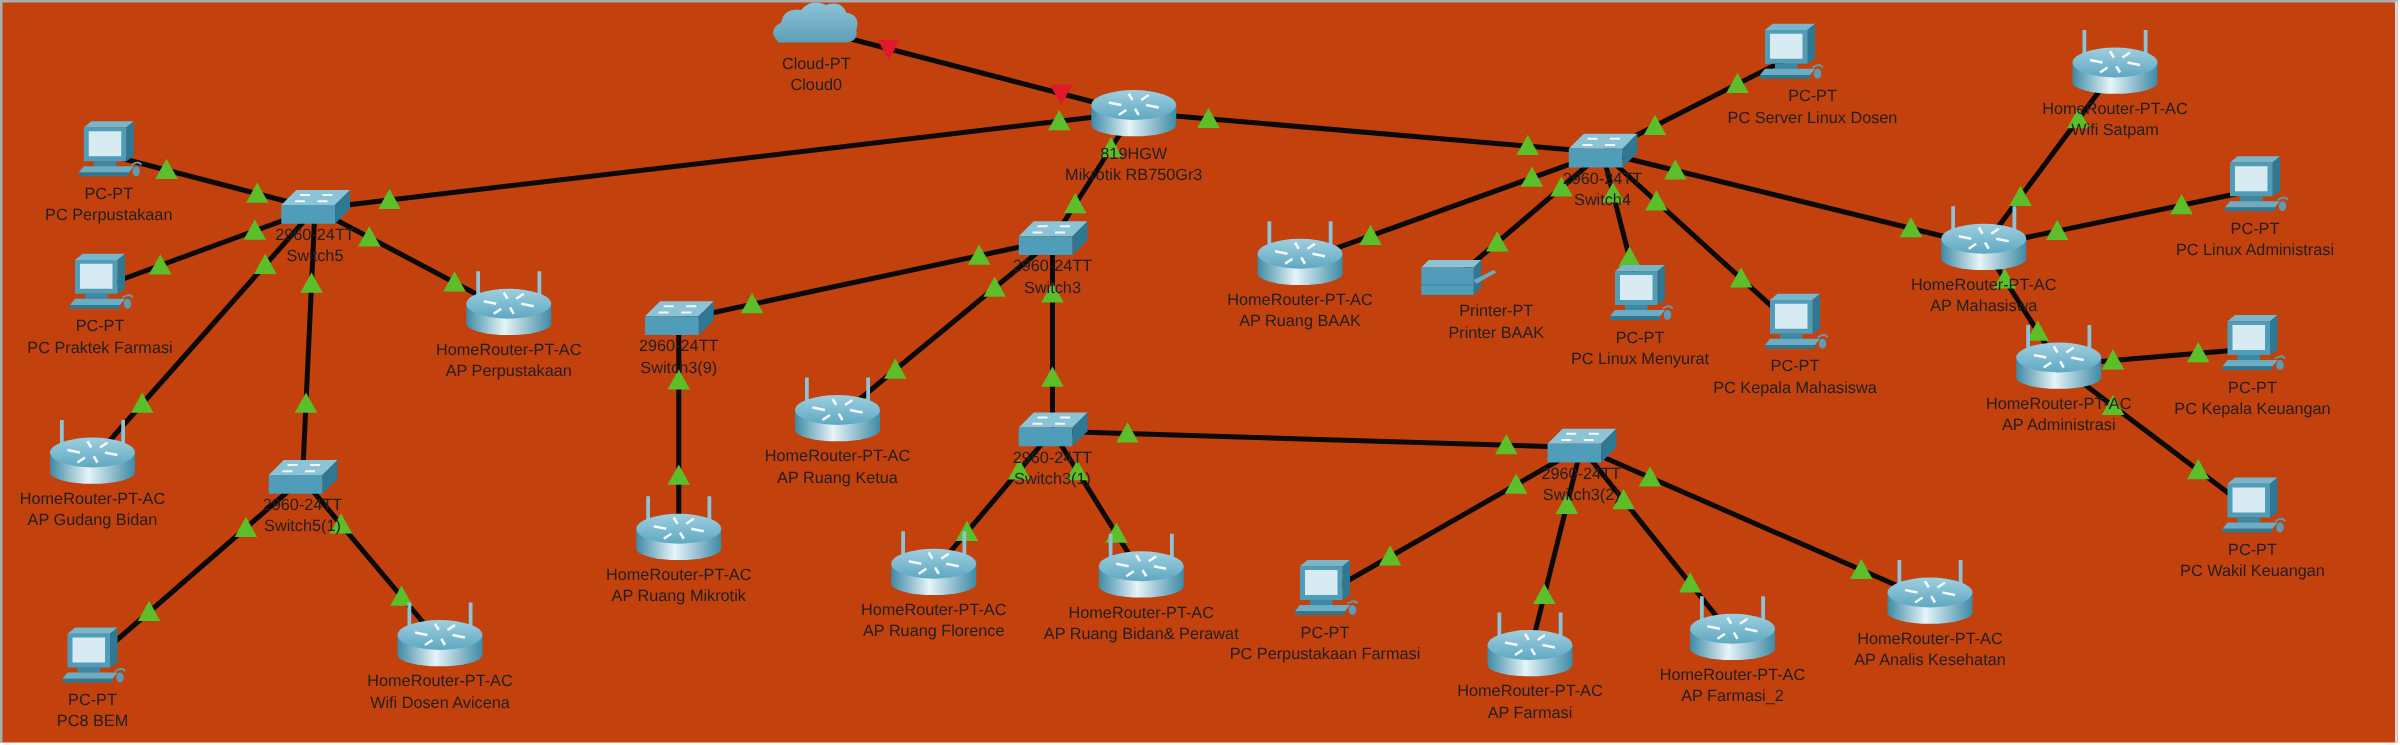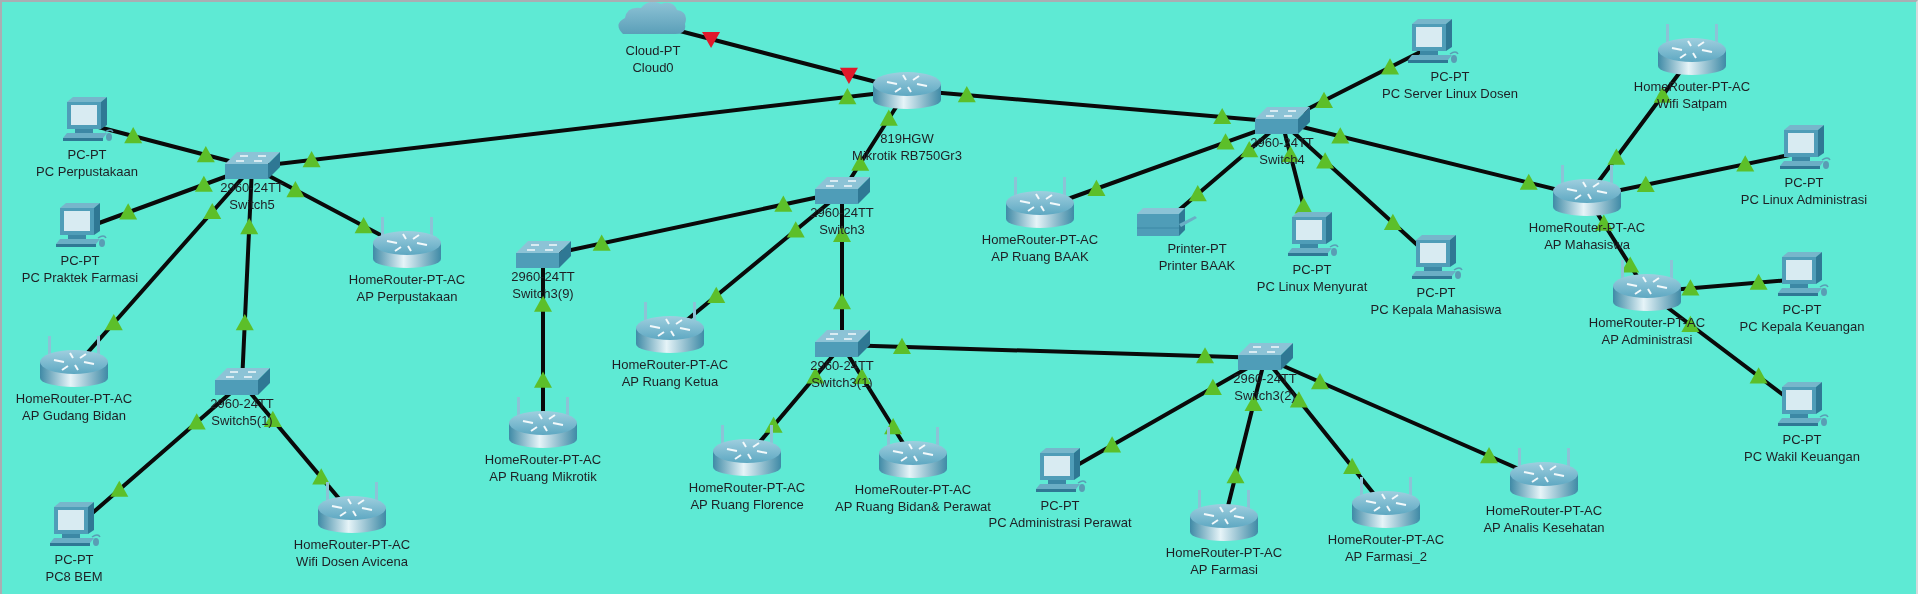--- a/index.html
+++ b/index.html
@@ -3,21 +3,21 @@
 <meta charset="utf-8">
 <style>
   html, body { margin: 0; padding: 0; }
   body {
     width: 1920px; height: 596px; overflow: hidden; background: #ffffff;
     font-family: "Liberation Sans", sans-serif;
   }
   #workspace {
     position: absolute; left: 0; top: 0; width: 1918px; height: 594px;
     border-top: 2px solid #a9aeb3; border-left: 2px solid #a9aeb3; border-right: 2px solid #d7d9db;
-    background: #5eead4; box-sizing: border-box;
+    background: #c2410c; box-sizing: border-box;
   }
   #topology { position: absolute; left: 0; top: 0; width: 1920px; height: 596px; }
   .label {
     position: absolute; transform: translateX(-50%); white-space: nowrap;
     font-size: 13px; line-height: 17px; color: #1f1f24; text-align: center;
     font-family: "Liberation Sans", sans-serif;
   }
   .label span { display: block; }
   .node { cursor: pointer; }
 </style>
@@ -493,21 +493,21 @@
             <ellipse cx="1822" cy="420" rx="3" ry="4" fill="#5a9db4"></ellipse>
           </g>
         </g>
       </g>
   </svg>
   <div id="labels-layer">
       <div class="label" style="left: 651px; top: 40px;">
         <span>Cloud-PT</span>
         <span>Cloud0</span>
       </div>
-      <div class="label" style="left: 905px; top: 112px; margin-top: 16px;">
+      <div class="label" style="left: 905px; top: 112px;">
         <span>819HGW</span>
         <span>Mikrotik RB750Gr3</span>
       </div>
       <div class="label" style="left: 250px; top: 177px;">
         <span>2960-24TT</span>
         <span>Switch5</span>
       </div>
       <div class="label" style="left: 85px; top: 144px;">
         <span>PC-PT</span>
         <span>PC Perpustakaan</span>
@@ -563,21 +563,21 @@
       <div class="label" style="left: 911px; top: 479px;">
         <span>HomeRouter-PT-AC</span>
         <span>AP Ruang Bidan&amp; Perawat</span>
       </div>
       <div class="label" style="left: 1263px; top: 368px;">
         <span>2960-24TT</span>
         <span>Switch3(2)</span>
       </div>
       <div class="label" style="left: 1058px; top: 495px;">
         <span>PC-PT</span>
-        <span>PC Administrasi Perawat</span>
+        <span>PC Perpustakaan Farmasi</span>
       </div>
       <div class="label" style="left: 1222px; top: 542px;">
         <span>HomeRouter-PT-AC</span>
         <span>AP Farmasi</span>
       </div>
       <div class="label" style="left: 1384px; top: 529px;">
         <span>HomeRouter-PT-AC</span>
         <span>AP Farmasi_2</span>
       </div>
       <div class="label" style="left: 1542px; top: 500px;">

